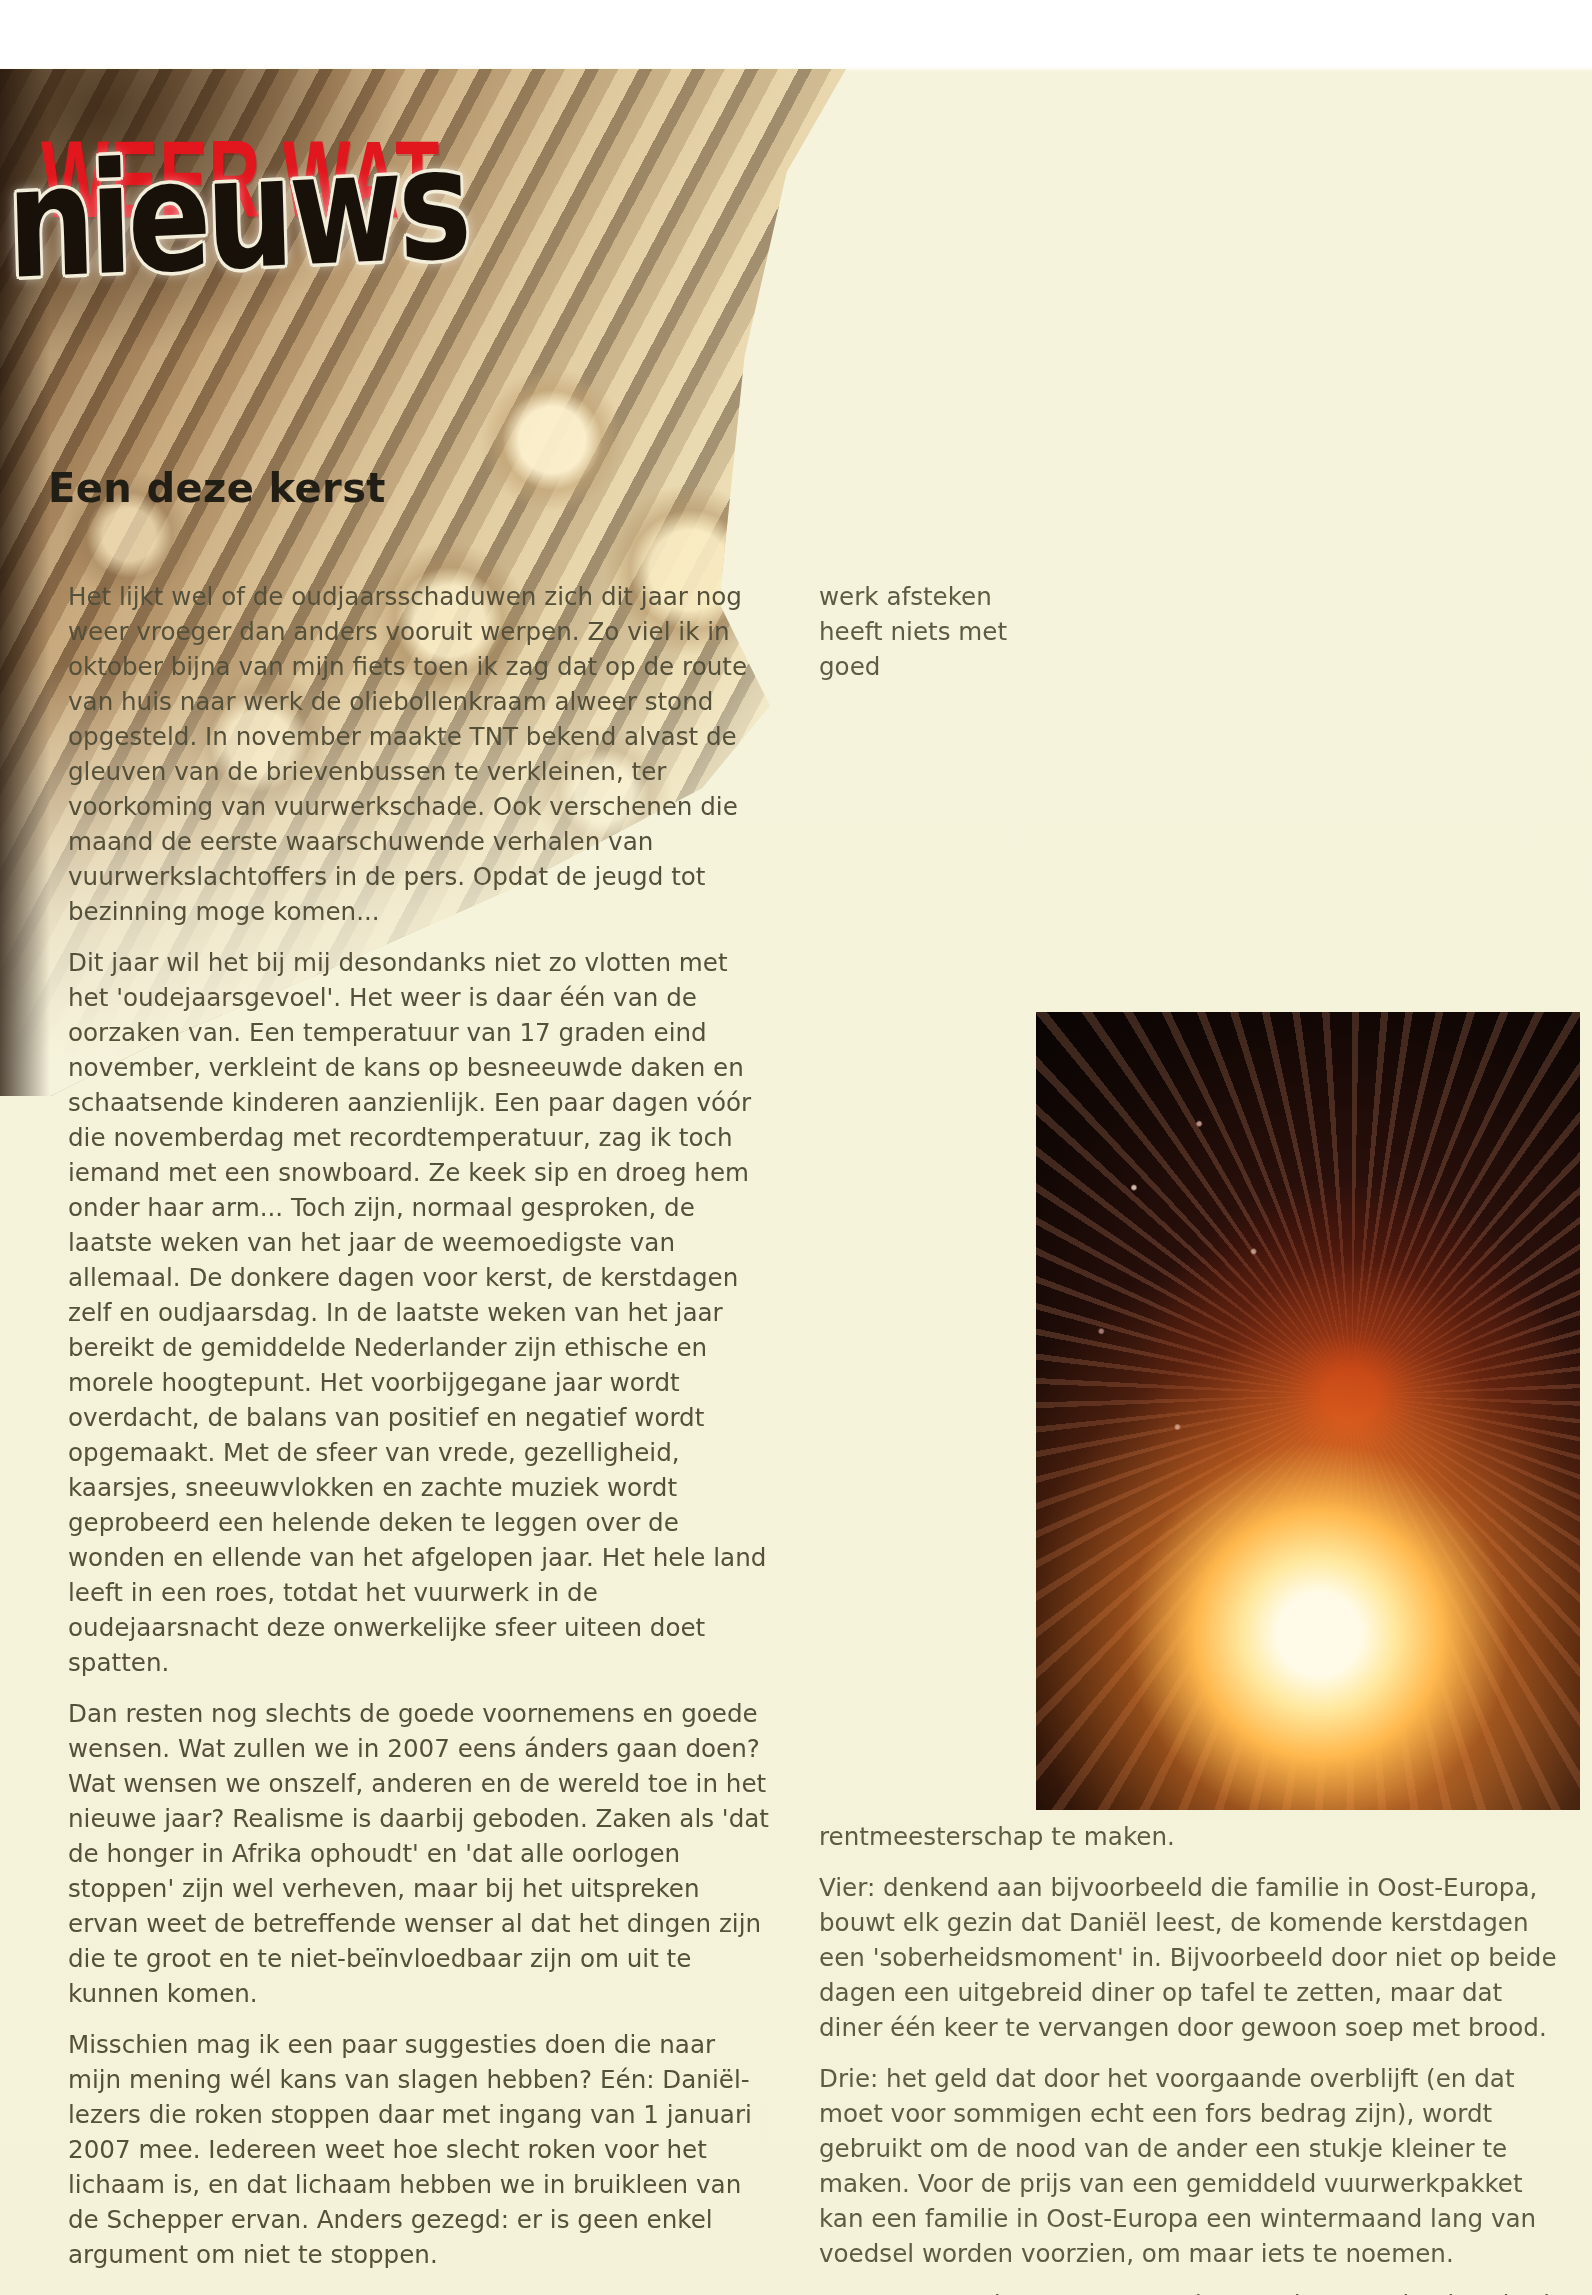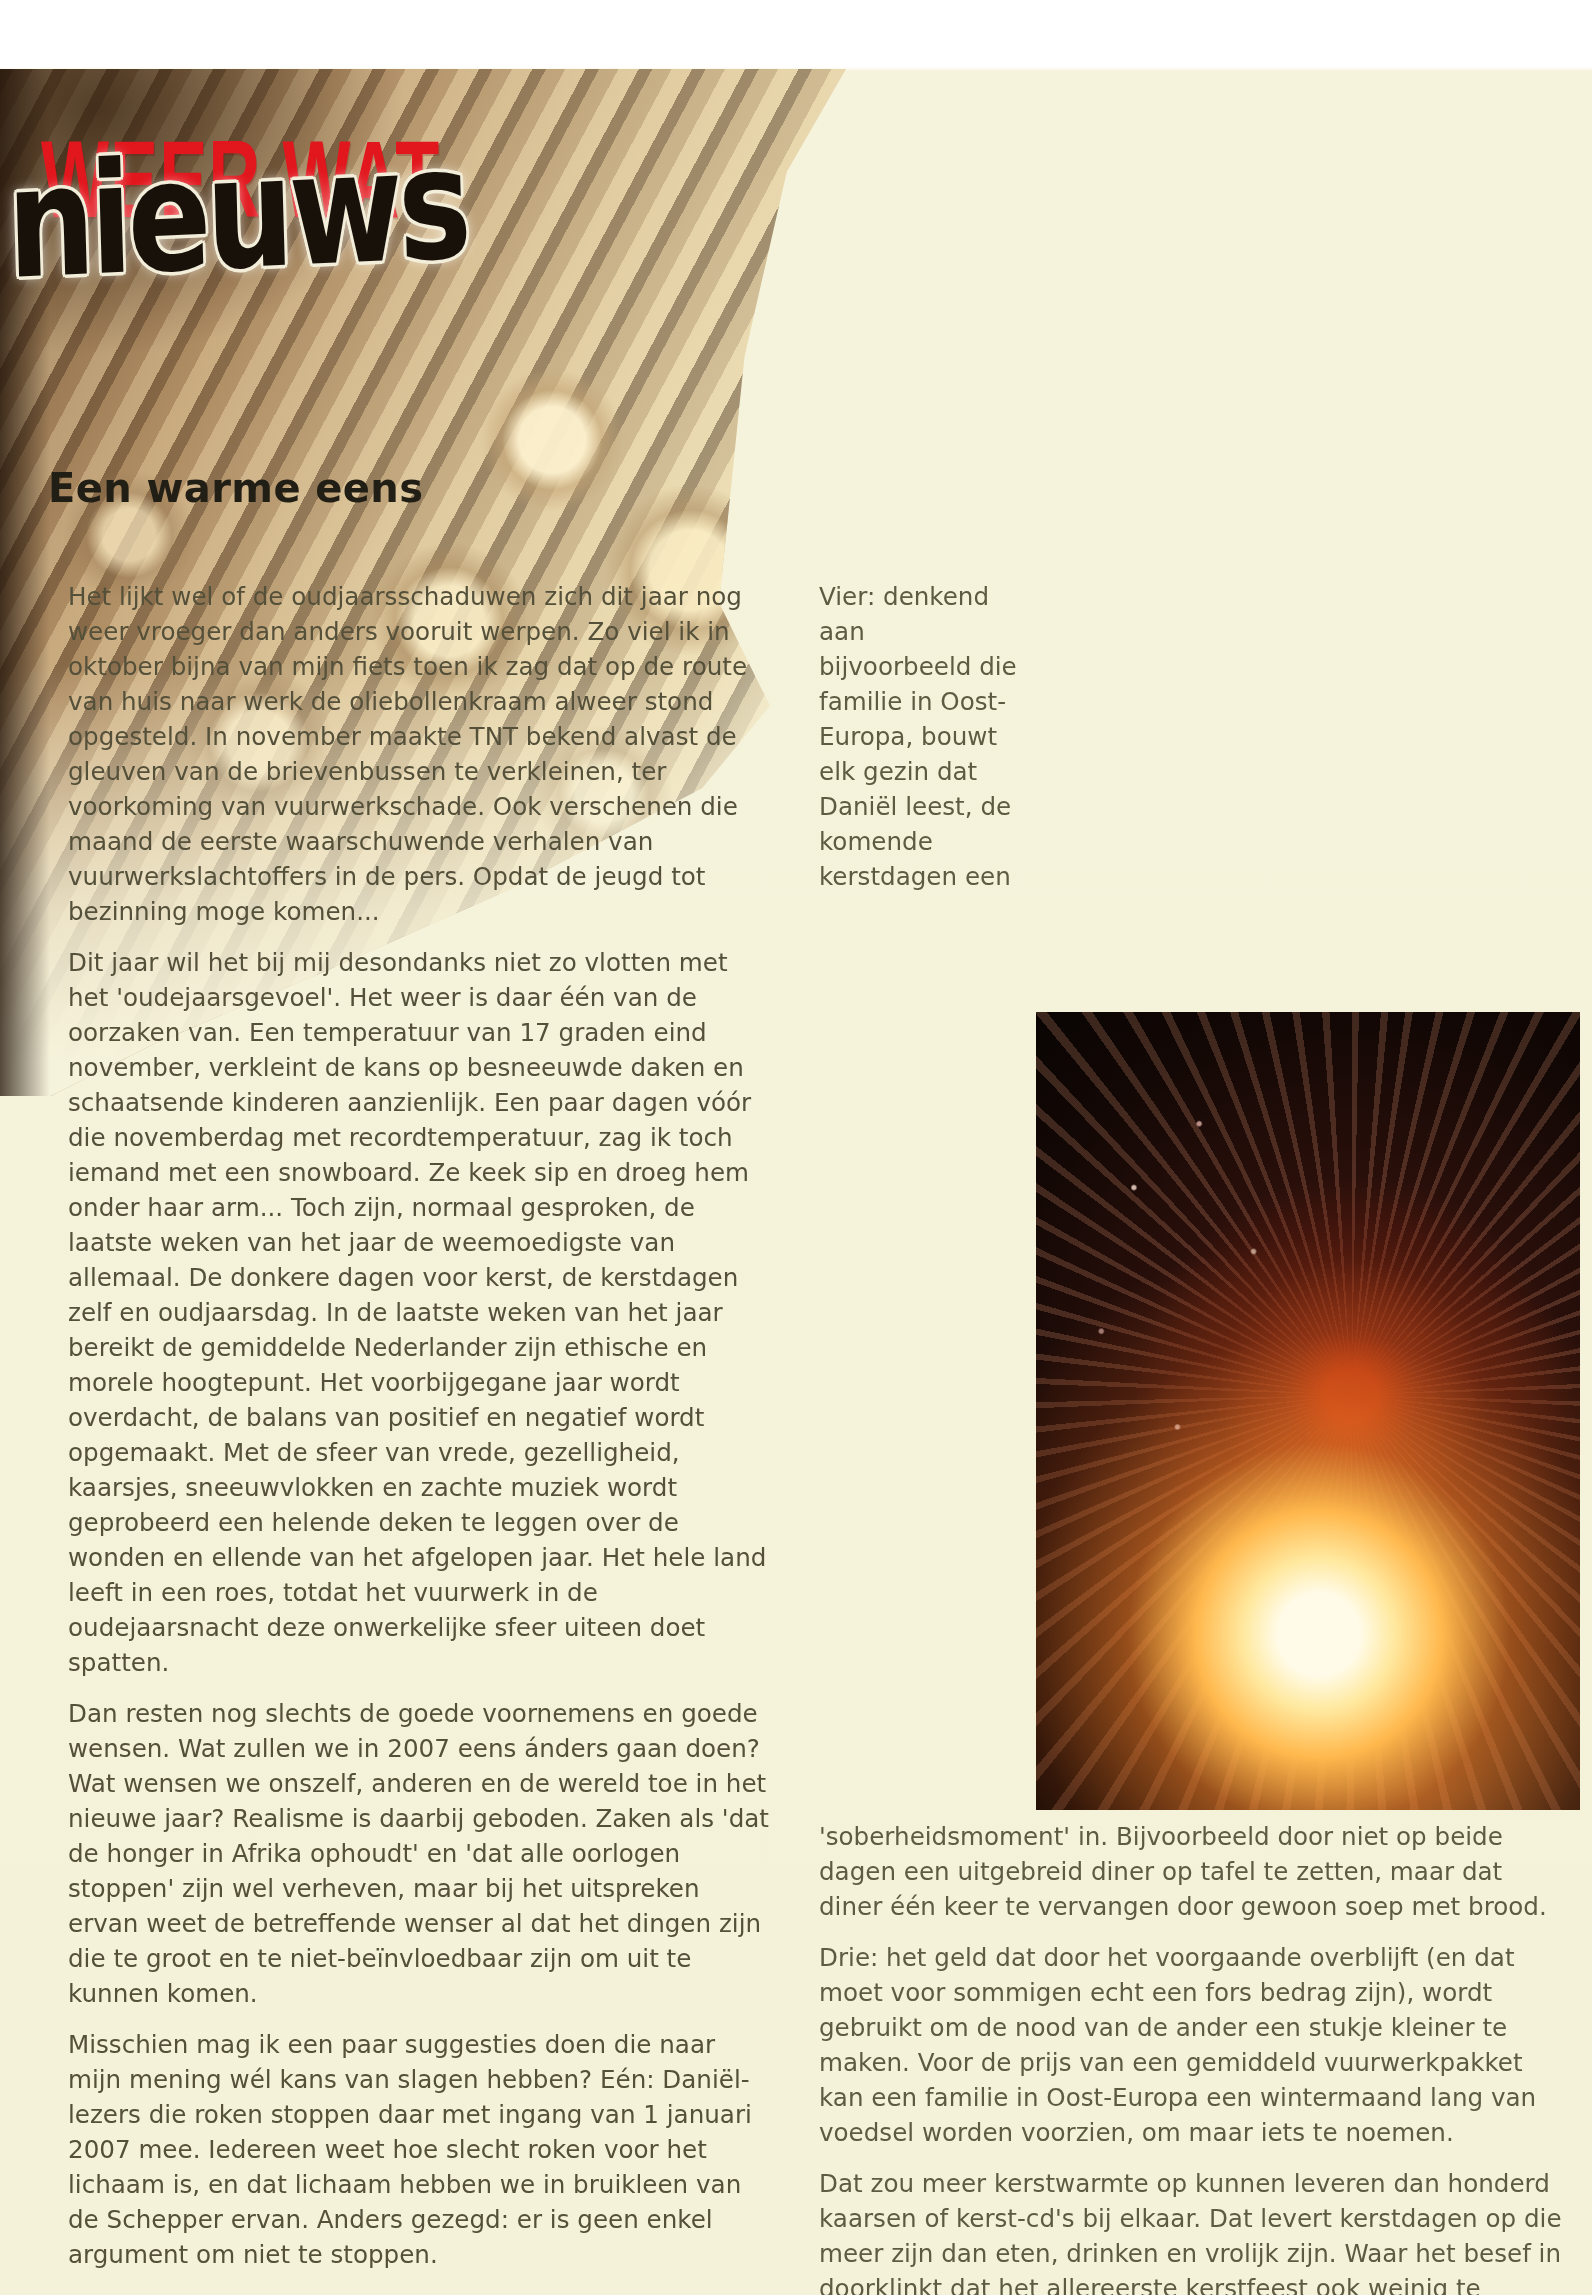--- a/index.html
+++ b/index.html
@@ -91,31 +91,32 @@
 
 <div class="page">
 
   <div class="photo-header"></div>
 
   <div class="masthead">
     <div class="masthead-red">WEER WAT</div>
     <div class="masthead-script">nieuws</div>
   </div>
 
-  <h1 class="article-title">Een warme eens</h1>
+  <h1 class="article-title">Een deze kerst</h1>
 
   <div class="col col-left">
     <p>Het lijkt wel of de oudjaarsschaduwen zich dit jaar nog weer vroeger dan anders vooruit werpen. Zo viel ik in oktober bijna van mijn fiets toen ik zag dat op de route van huis naar werk de oliebollenkraam alweer stond opgesteld. In november maakte TNT bekend alvast de gleuven van de brievenbussen te verkleinen, ter voorkoming van vuurwerkschade. Ook verschenen die maand de eerste waarschuwende verhalen van vuurwerkslachtoffers in de pers. Opdat de jeugd tot bezinning moge komen...</p>
     <p>Dit jaar wil het bij mij desondanks niet zo vlotten met het 'oudejaarsgevoel'. Het weer is daar één van de oorzaken van. Een temperatuur van 17 graden eind november, verkleint de kans op besneeuwde daken en schaatsende kinderen aanzienlijk. Een paar dagen vóór die novemberdag met recordtemperatuur, zag ik toch iemand met een snowboard. Ze keek sip en droeg hem onder haar arm... Toch zijn, normaal gesproken, de laatste weken van het jaar de weemoedigste van allemaal. De donkere dagen voor kerst, de kerstdagen zelf en oudjaarsdag. In de laatste weken van het jaar bereikt de gemiddelde Nederlander zijn ethische en morele hoogtepunt. Het voorbijgegane jaar wordt overdacht, de balans van positief en negatief wordt opgemaakt. Met de sfeer van vrede, gezelligheid, kaarsjes, sneeuwvlokken en zachte muziek wordt geprobeerd een helende deken te leggen over de wonden en ellende van het afgelopen jaar. Het hele land leeft in een roes, totdat het vuurwerk in de oudejaarsnacht deze onwerkelijke sfeer uiteen doet spatten.</p>
     <p>Dan resten nog slechts de goede voornemens en goede wensen. Wat zullen we in 2007 eens ánders gaan doen? Wat wensen we onszelf, anderen en de wereld toe in het nieuwe jaar? Realisme is daarbij geboden. Zaken als 'dat de honger in Afrika ophoudt' en 'dat alle oorlogen stoppen' zijn wel verheven, maar bij het uitspreken ervan weet de betreffende wenser al dat het dingen zijn die te groot en te niet-beïnvloedbaar zijn om uit te kunnen komen.</p>
     <p>Misschien mag ik een paar suggesties doen die naar mijn mening wél kans van slagen hebben? Eén: Daniël-lezers die roken stoppen daar met ingang van 1 januari 2007 mee. Iedereen weet hoe slecht roken voor het lichaam is, en dat lichaam hebben we in bruikleen van de Schepper ervan. Anders gezegd: er is geen enkel argument om niet te stoppen.</p>
   </div>
 
   <div class="col col-right">
     <div class="fireworks"></div>
+    <p>werk afsteken heeft niets met goed rentmeesterschap te maken.</p>
     <p>Vier: denkend aan bijvoorbeeld die familie in Oost-Europa, bouwt elk gezin dat Daniël leest, de komende kerstdagen een 'soberheidsmoment' in. Bijvoorbeeld door niet op beide dagen een uitgebreid diner op tafel te zetten, maar dat diner één keer te vervangen door gewoon soep met brood.</p>
     <p>Drie: het geld dat door het voorgaande overblijft (en dat moet voor sommigen echt een fors bedrag zijn), wordt gebruikt om de nood van de ander een stukje kleiner te maken. Voor de prijs van een gemiddeld vuurwerkpakket kan een familie in Oost-Europa een wintermaand lang van voedsel worden voorzien, om maar iets te noemen.</p>
     <p>Dat zou meer kerstwarmte op kunnen leveren dan honderd kaarsen of kerst-cd's bij elkaar. Dat levert kerstdagen op die meer zijn dan eten, drinken en vrolijk zijn. Waar het besef in doorklinkt dat het allereerste kerstfeest ook weinig te maken had met gezelligheid, eigen welbevinden en rijkgedekte tafels. Waar het wel mee te maken had, was een Kind dat in een voerbak gelegd werd. Een Kind dat kwam om anderen te redden van een zekere dood. Een Kind dat bij Zijn geboorte verheerlijkt werd door herders, engelen en wijzen. Omdat Zijn liefde echte kerstwarmte bracht in een wereld vol zonde-kou.</p>
 
   </div>
 
 </div>
 
 
 </body></html>

